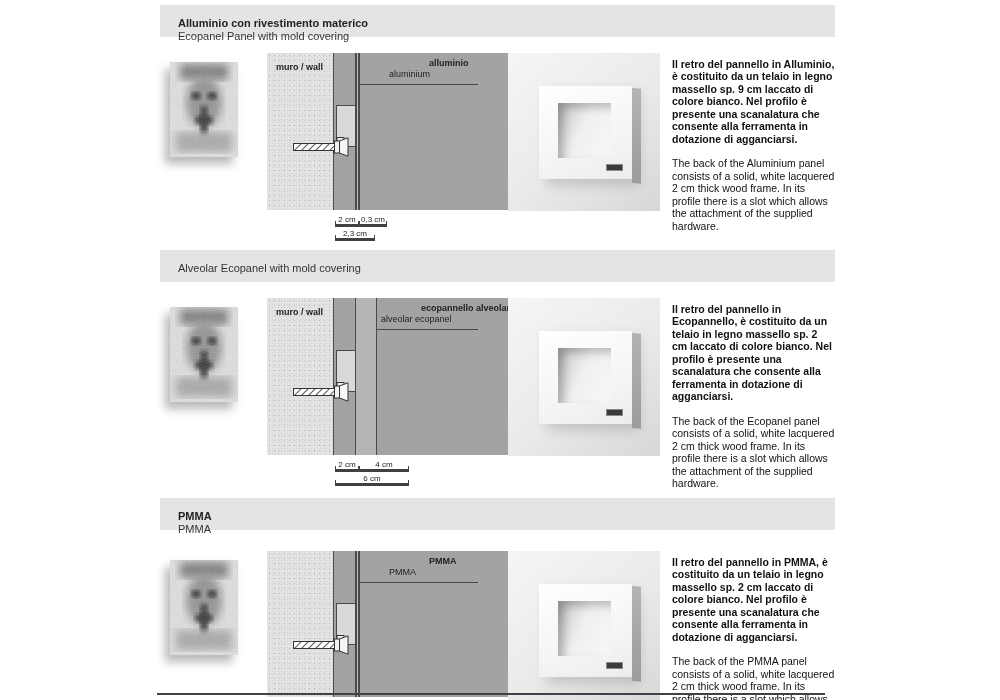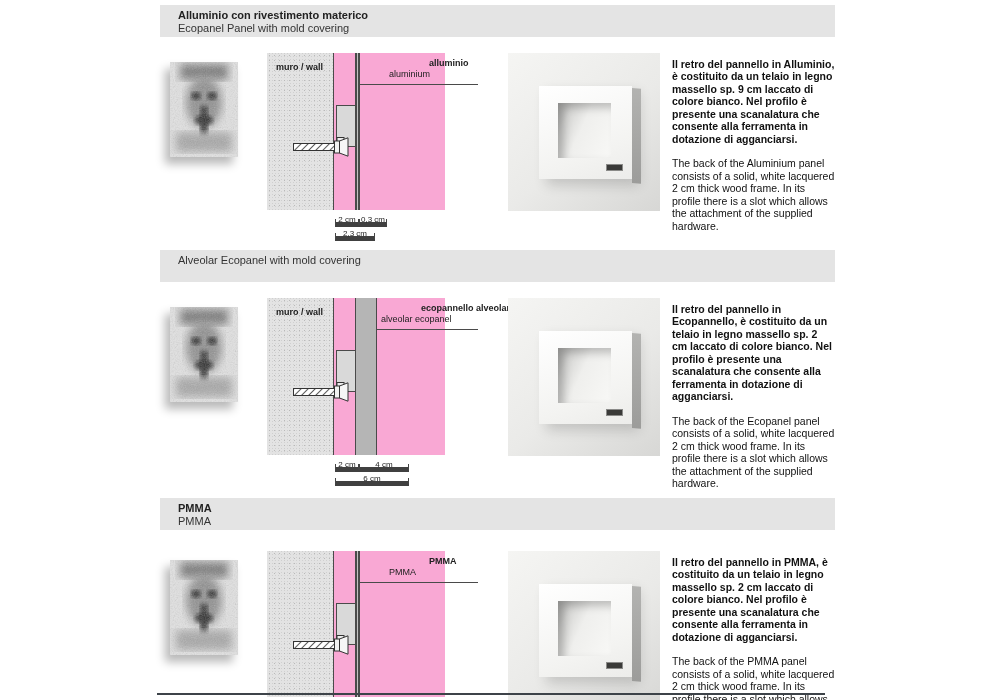--- a/index.html
+++ b/index.html
@@ -9,39 +9,39 @@
     font-family:"Liberation Sans", sans-serif;
     color:#1a1a1a;
   }
   .section{position:absolute;left:0;width:1000px;}
   #sec-1{top:5px;}
   #sec-2{top:250px;}
   #sec-3{top:498px;}
 
   .hdr{
     position:absolute;left:160px;top:0;width:675px;height:32px;
-    background:#e4e4e4;box-sizing:border-box;padding:4px 0 0 18px;
+    background:#e4e4e4;box-sizing:border-box;padding:12px 0 0 18px;
   }
   .hdr .t1{font-size:11px;font-weight:bold;color:#222;line-height:13px;}
   .hdr .t2{font-size:11px;color:#333;line-height:13px;}
 
   .content{position:absolute;left:0;top:45px;width:1000px;height:200px;}
   #sec-3 .content{top:50px;height:200px;}
 
   
   .art{
     position:absolute;left:170px;top:12px;width:68px;height:95px;
     box-shadow:-5px 7px 9px rgba(0,0,0,0.28);
     background:#d8d8d8;
   }
   .art svg{display:block;width:68px;height:95px;}
 
   
   .diagram{position:absolute;left:267px;top:3px;width:213px;}
-  .d-canvas{position:relative;width:178px;height:157px;background:#f9a8d4;overflow:visible;}
+  .d-canvas{position:relative;width:241px;height:157px;background:#a3a3a3;overflow:visible;}
   #sec-3 .d-canvas{height:146px;}
   .wall{
     position:absolute;left:0;top:0;width:66px;height:100%;
     background-color:#e3e3e3;
     background-image:
       radial-gradient(#b9b9b9 0.6px, transparent 0.9px),
       radial-gradient(#d0d0d0 0.6px, transparent 0.9px);
     background-size:5px 5px,3px 3px;
     background-position:0 0,1px 2px;
     border-right:1px solid #4a4a4a;
@@ -65,21 +65,21 @@
   .panel-label{position:absolute;left:122px;top:5px;font-size:9px;line-height:11px;color:#222;white-space:nowrap;}
   #sec-2 .panel-label{left:114px;}
   .panel-label .l1{font-weight:bold;margin-left:40px;}
   .screw{position:absolute;left:26px;top:84px;width:60px;height:20px;}
 
   
   .dims{position:absolute;left:68px;top:162px;}
   .dim-row{display:flex;}
   .dim{
     display:inline-block;position:relative;box-sizing:border-box;
-    border-bottom:5px solid #404040;height:12px;line-height:10px;
+    border-bottom:3px solid #404040;height:12px;line-height:10px;
     font-size:8px;text-align:center;color:#222;white-space:nowrap;
   }
   .dim::before,.dim::after{
     content:"";position:absolute;bottom:-3px;width:1px;height:6px;background:#444;
   }
   .dim::before{left:0;}
   .dim::after{right:0;}
   .dim-row+.dim-row{margin-top:2px;}
 
   

